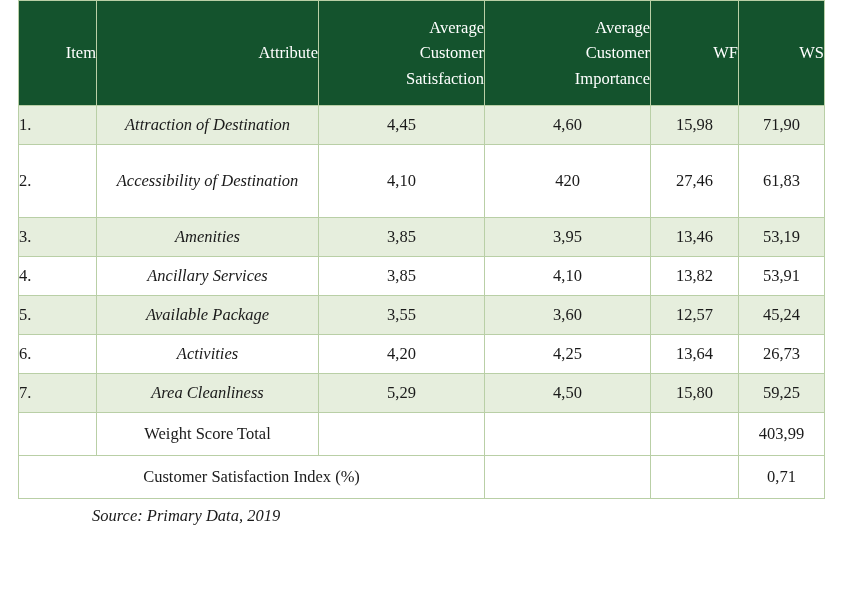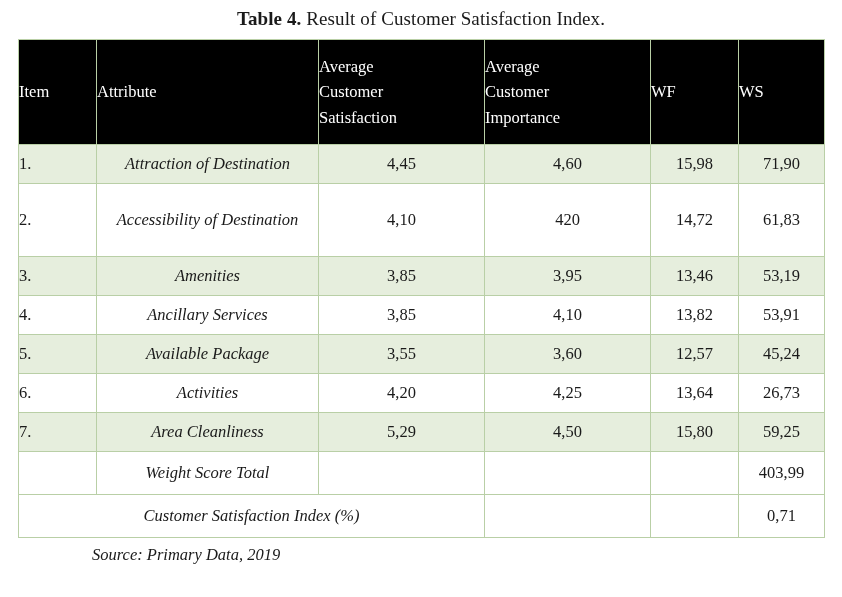--- a/index.html
+++ b/index.html
@@ -38,25 +38,25 @@
     border-collapse: collapse;
     width: 806px;
     table-layout: fixed;
     font-size: 16.5px;
   }
   table.csi td, table.csi th {
     border: 1px solid #b9cfa6;
     padding: 0;
   }
   thead th {
-    background: #000000;
+    background: #14532d;
     color: #ffffff;
     font-weight: normal;
     font-size: 16.5px;
-    text-align: left;
+    text-align: right;
     vertical-align: middle;
     height: 104px;
     border: 1px solid #a3bf77;
     line-height: 1.55;
     padding: 2px 4px;
   }
   thead th.multi span {
     display: block;
   }
   tbody td {
@@ -78,21 +78,20 @@
   }
   td.attr {
     font-style: italic;
     font-family: Liberation Serif, serif;
   }
   td.tall {
     height: 72px;
   }
   td.total-label {
     text-align: center;
-    font-style: italic;
   }
   tr.summary td {
     height: 42px;
   }
   .source {
     margin: 7px 0 0 92px;
     font-size: 16.5px;
     font-style: italic;
   }
   .col-item { width: 78px; }
@@ -100,23 +99,20 @@
   .col-acs { width: 166px; }
   .col-aci { width: 166px; }
   .col-wf  { width: 88px; }
   .col-ws  { width: 86px; }
 </style>
 </head>
 <body>
 
 <div class="page">
 
-  <div class="caption">
-    <span class="caption-label">Table 4.</span><span> Result of Customer Satisfaction Index.</span>
-  </div>
 
   <div class="table-wrap">
     <table class="csi">
       <colgroup>
         <col class="col-item">
         <col class="col-attr">
         <col class="col-acs">
         <col class="col-aci">
         <col class="col-wf">
         <col class="col-ws">
@@ -146,21 +142,21 @@
           <td>4,45</td>
           <td>4,60</td>
           <td>15,98</td>
           <td>71,90</td>
         </tr>
         <tr class="plain">
           <td class="item tall">2.</td>
           <td class="attr tall">Accessibility of Destination</td>
           <td class="tall">4,10</td>
           <td class="tall">420</td>
-          <td class="tall">14,72</td>
+          <td class="tall">27,46</td>
           <td class="tall">61,83</td>
         </tr>
         <tr class="shade">
           <td class="item">3.</td>
           <td class="attr">Amenities</td>
           <td>3,85</td>
           <td>3,95</td>
           <td>13,46</td>
           <td>53,19</td>
         </tr>

